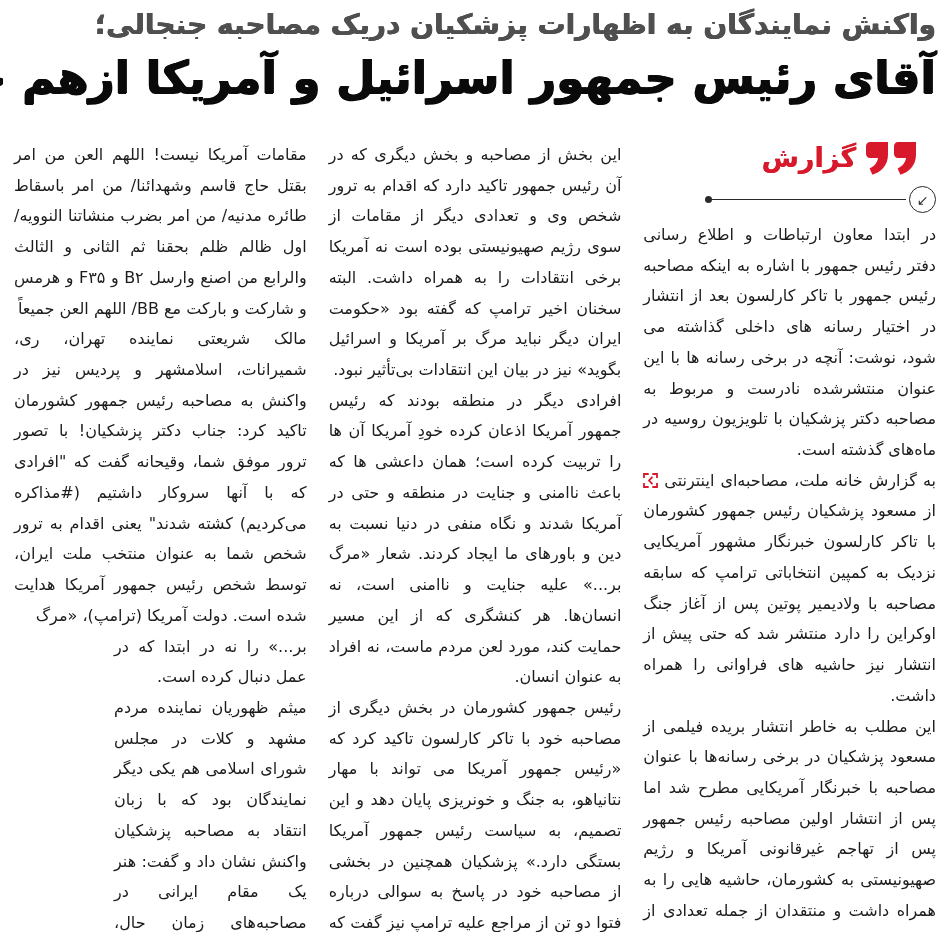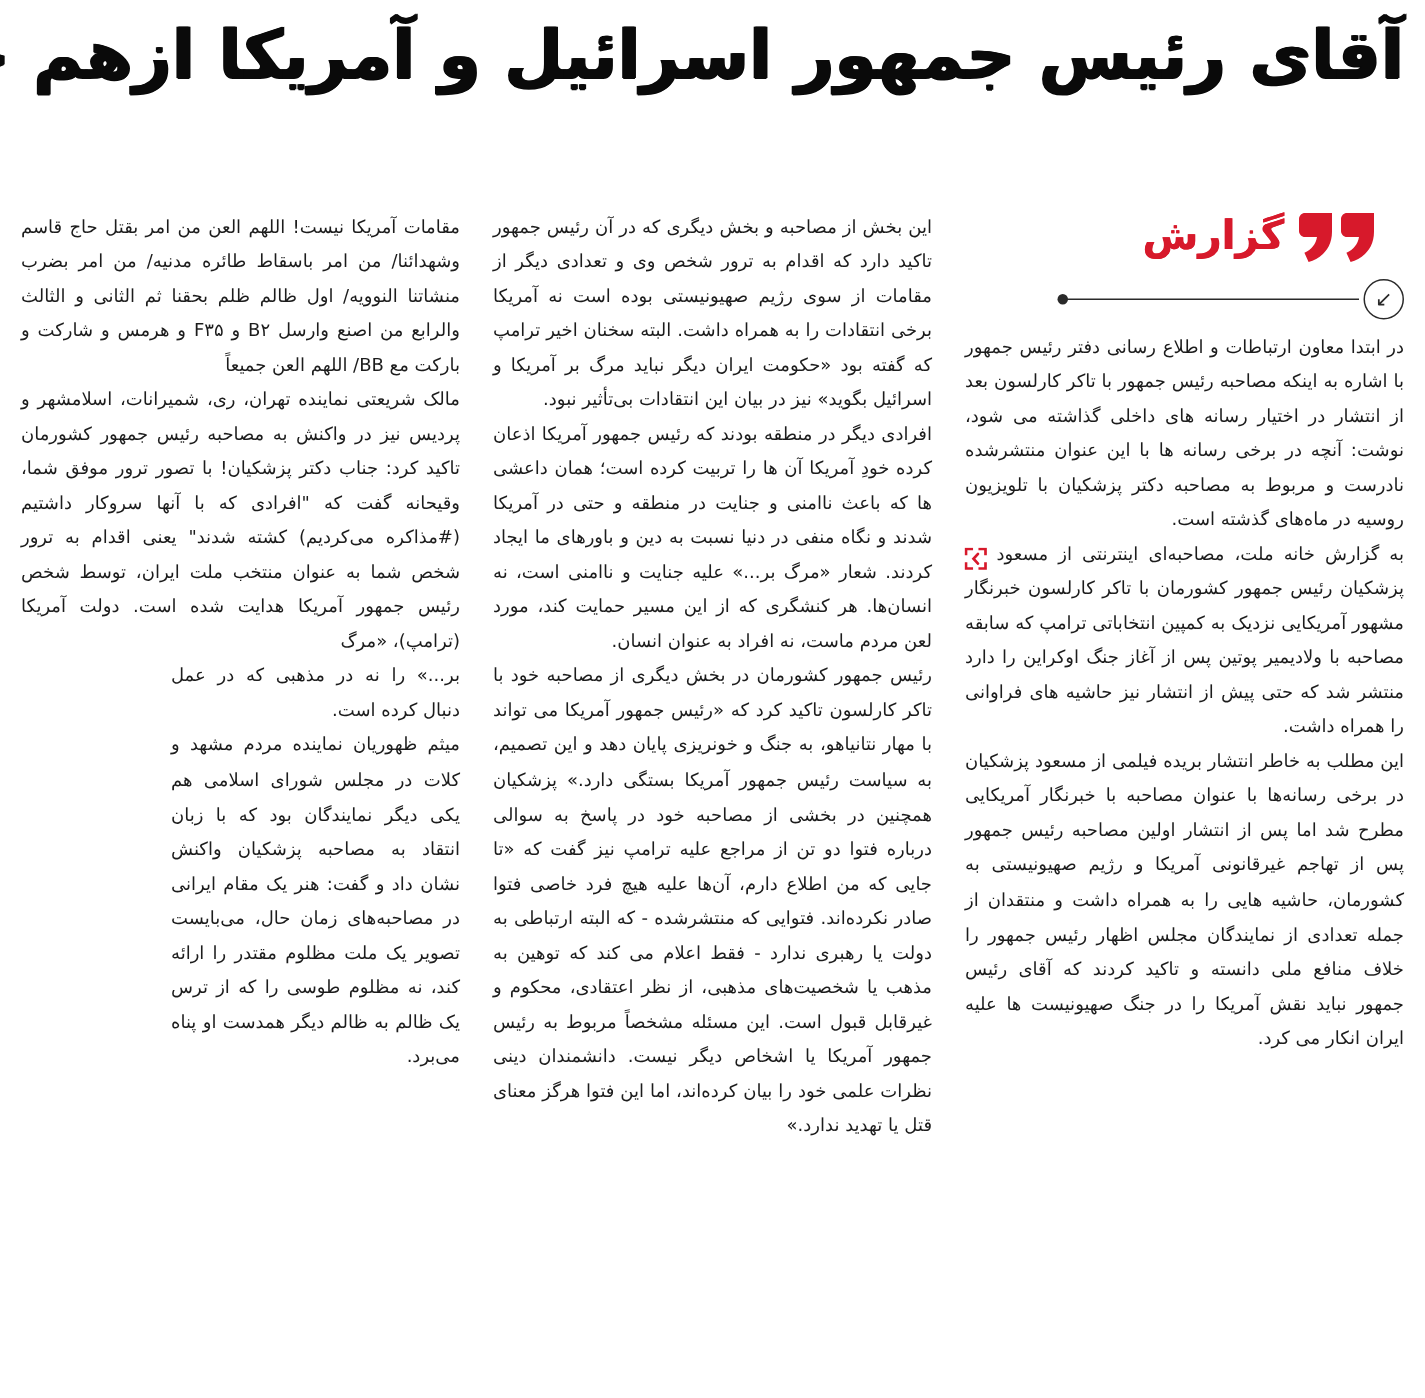--- a/index.html
+++ b/index.html
@@ -19,21 +19,21 @@
   .headline{
     margin-top:10px;text-align:center;font-size:45px;font-weight:bold;
     color:#0a0a0a;letter-spacing:-1px;white-space:nowrap;
     text-shadow:0.7px 0 0 currentColor,-0.7px 0 0 currentColor,0 0.5px 0 currentColor;
   }
   .columns{
     display:flex;gap:22px;padding:0 14px;height:792px;overflow:hidden;
   }
   .col{flex:1 1 0;min-width:0;}
   .col p{
-    margin:0;text-align:justify;font-size:12px;line-height:1.92;color:#1c1c1c;
+    margin:0;text-align:justify;font-size:16px;line-height:1.92;color:#1c1c1c;
   }
   
   .section-header{height:78px;position:relative;margin-bottom:2px;}
   .section-label-row{
     display:flex;flex-direction:row;align-items:flex-start;justify-content:flex-start;
     gap:10px;padding-right:16px;direction:rtl;
   }
   .quote-icon{display:block;margin-top:2px;}
   .section-title{
     font-size:27px;font-weight:bold;color:#d7192b;line-height:1.3;
@@ -49,20 +49,21 @@
   }
   
   .article-start-icon{float:left;margin:7px 6px 0 0;}
   
   .left-narrow{margin-left:100px;}
 </style>
 </head>
 <body>
 
 <div class="masthead">
+  <div class="kicker">واکنش نمایندگان به اظهارات پزشکیان دریک مصاحبه جنجالی؛</div>
   <div class="headline">آقای رئیس جمهور اسرائیل و آمریکا ازهم جدا نیستند</div>
 </div>
 
 <div class="columns">
 
   <div class="col">
     <div class="section-header">
       <div class="section-label-row">
         <svg class="quote-icon" width="54" height="34" viewBox="0 0 54 34" xmlns="http://www.w3.org/2000/svg">
           <path fill="#d7192b" d="M22 0 H4 C1.8 0 0 1.8 0 4 v8 c0 2.2 1.8 4 4 4 h8 c-0.7 4.8 -3.6 8.3 -8.4 10.5 l2.8 6.2 C14.5 30.3 22 24 22 12.5 Z"></path>
@@ -94,19 +95,19 @@
     <p>این بخش از مصاحبه و بخش دیگری که در آن رئیس جمهور تاکید دارد که اقدام به ترور شخص وی و تعدادی دیگر از مقامات از سوی رژیم صهیونیستی بوده است نه آمریکا برخی انتقادات را به همراه داشت. البته سخنان اخیر ترامپ که گفته بود «حکومت ایران دیگر نباید مرگ بر آمریکا و اسرائیل بگوید» نیز در بیان این انتقادات بی‌تأثیر نبود.</p>
     <p>افرادی دیگر در منطقه بودند که رئیس جمهور آمریکا اذعان کرده خودِ آمریکا آن ها را تربیت کرده است؛ همان داعشی ها که باعث ناامنی و جنایت در منطقه و حتی در آمریکا شدند و نگاه منفی در دنیا نسبت به دین و باورهای ما ایجاد کردند. شعار «مرگ بر...» علیه جنایت و ناامنی است، نه انسان‌ها. هر کنشگری که از این مسیر حمایت کند، مورد لعن مردم ماست، نه افراد به عنوان انسان.</p>
     <p>رئیس جمهور کشورمان در بخش دیگری از مصاحبه خود با تاکر کارلسون تاکید کرد که «رئیس جمهور آمریکا می تواند با مهار نتانیاهو، به جنگ و خونریزی پایان دهد و این تصمیم، به سیاست رئیس جمهور آمریکا بستگی دارد.» پزشکیان همچنین در بخشی از مصاحبه خود در پاسخ به سوالی درباره فتوا دو تن از مراجع علیه ترامپ نیز گفت که «تا جایی که من اطلاع دارم، آن‌ها علیه هیچ فرد خاصی فتوا صادر نکرده‌اند. فتوایی که منتشرشده - که البته ارتباطی به دولت یا رهبری ندارد - فقط اعلام می کند که توهین به مذهب یا شخصیت‌های مذهبی، از نظر اعتقادی، محکوم و غیرقابل قبول است. این مسئله مشخصاً مربوط به رئیس جمهور آمریکا یا اشخاص دیگر نیست. دانشمندان دینی نظرات علمی خود را بیان کرده‌اند، اما این فتوا هرگز معنای قتل یا تهدید ندارد.»</p>
 
   </div>
 
   <div class="col">
     <p>مقامات آمریکا نیست! اللهم العن من امر بقتل حاج قاسم وشهدائنا/ من امر باسقاط طائره مدنیه/ من امر بضرب منشاتنا النوویه/ اول ظالم ظلم بحقنا ثم الثانی و الثالث والرابع من اصنع وارسل B۲ و F۳۵ و هرمس و شارکت و بارکت مع BB/ اللهم العن جمیعاً</p>
     <p>مالک شریعتی نماینده تهران، ری، شمیرانات، اسلامشهر و پردیس نیز در واکنش به مصاحبه رئیس جمهور کشورمان تاکید کرد: جناب دکتر پزشکیان! با تصور ترور موفق شما، وقیحانه گفت که "افرادی که با آنها سروکار داشتیم (#مذاکره می‌کردیم) کشته شدند" یعنی اقدام به ترور شخص شما به عنوان منتخب ملت ایران، توسط شخص رئیس جمهور آمریکا هدایت شده است. دولت آمریکا (ترامپ)، «مرگ</p>
     <div class="left-narrow">
-      <p>بر...» را نه در مذهبی که در عمل دنبال کرده است.</p>
+      <p>بر...» را نه در ابتدا که در عمل دنبال کرده است.</p>
       <p>میثم ظهوریان نماینده مردم مشهد و کلات در مجلس شورای اسلامی هم یکی دیگر نمایندگان بود که با زبان انتقاد به مصاحبه پزشکیان واکنش نشان داد و گفت: هنر یک مقام ایرانی در مصاحبه‌های زمان حال، می‌بایست تصویر یک ملت مظلوم مقتدر را ارائه کند، نه مظلوم طوسی را که از ترس یک ظالم به ظالم دیگر همدست او پناه می‌برد.</p>
 
     </div>
   </div>
 
 </div>
 
 </body></html>

